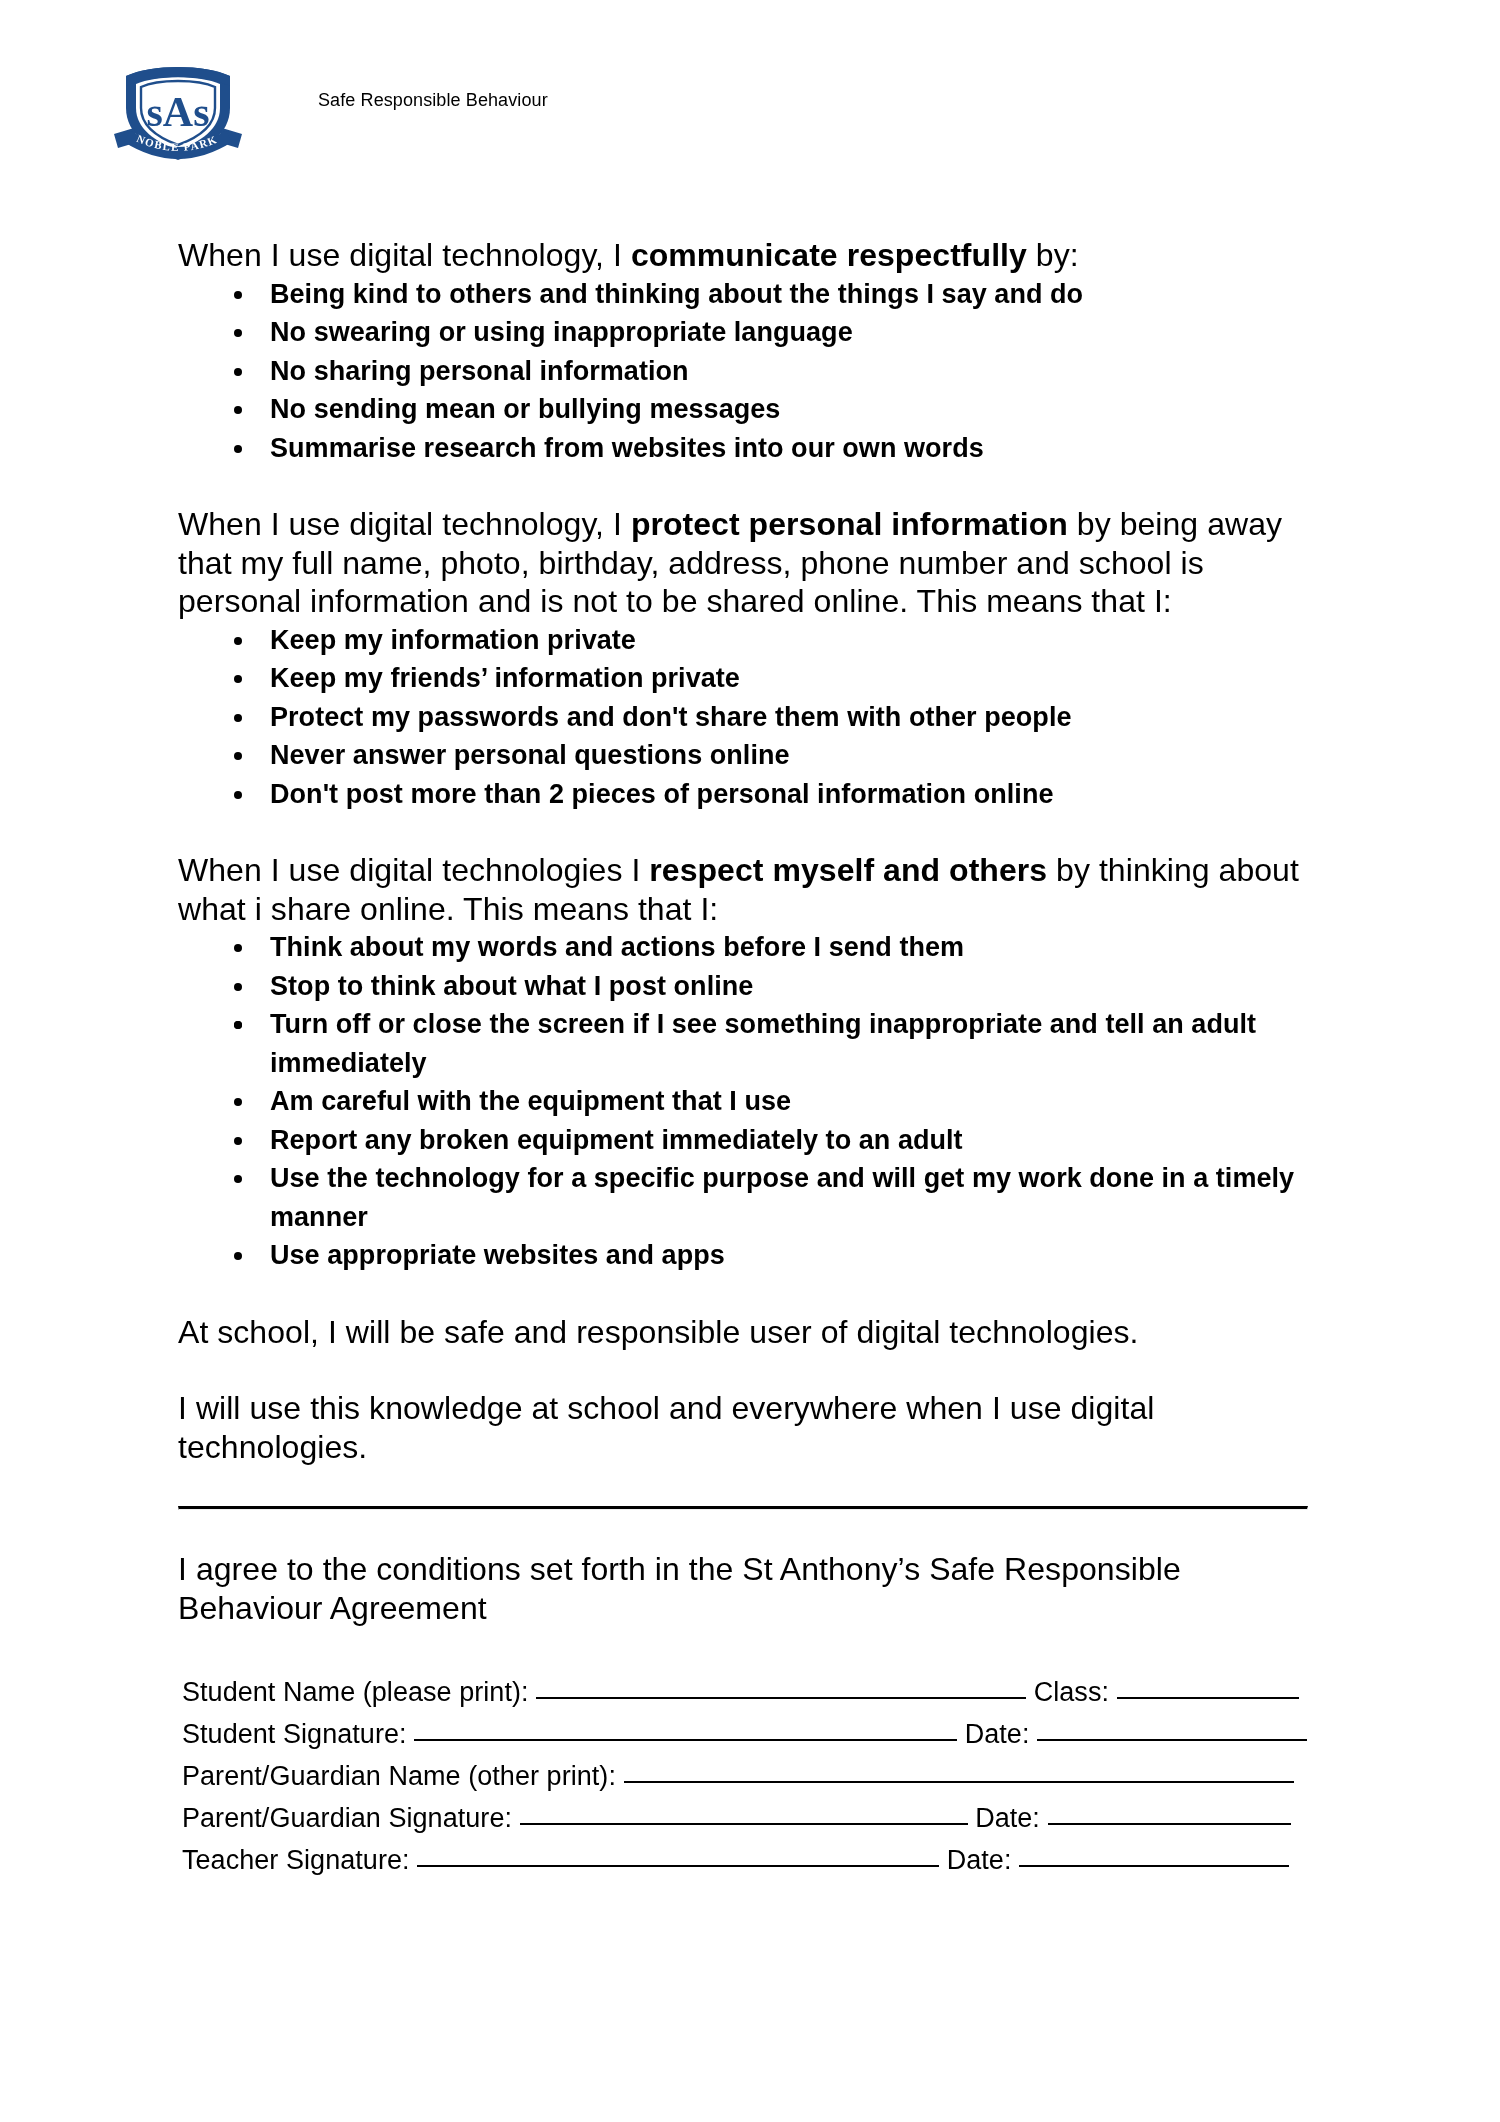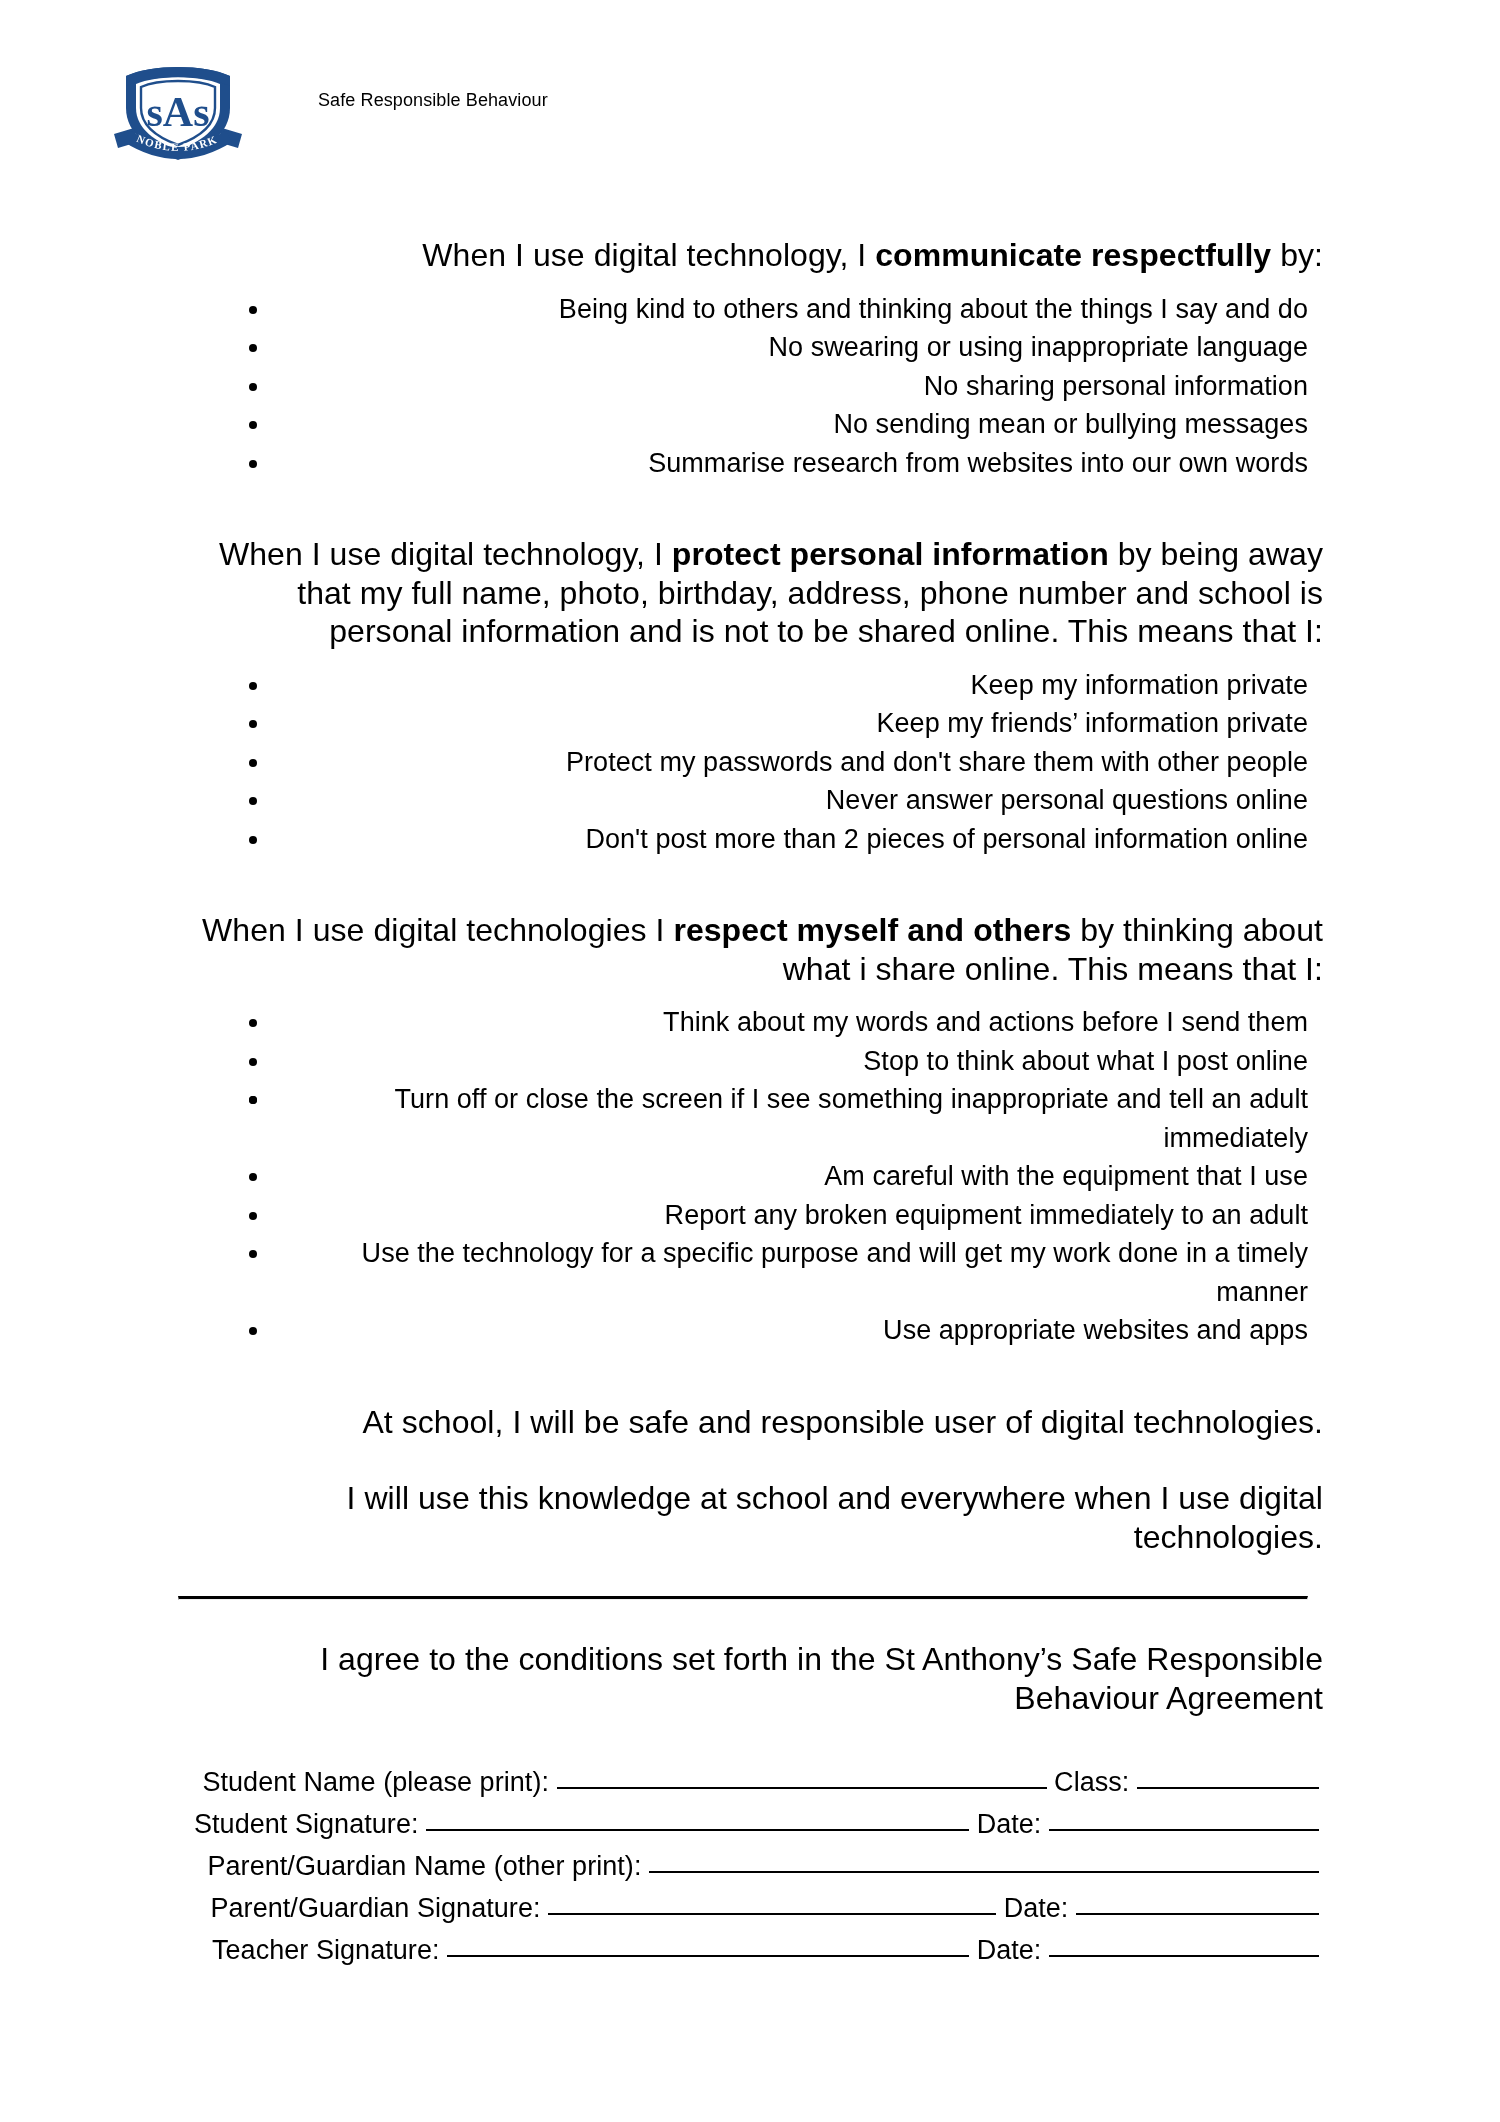--- a/index.html
+++ b/index.html
@@ -11,21 +11,20 @@
     font-family: "Liberation Sans", sans-serif;
     color: #000000;
   }
   .page {
     position: relative;
     width: 1500px;
     height: 2122px;
     background: #ffffff;
     box-sizing: border-box;
     overflow: hidden;
-    text-align: right;
   }
 
   
   .header {
     position: absolute;
     left: 0;
     top: 0;
     width: 1500px;
     height: 200px;
   }
@@ -58,22 +57,23 @@
     line-height: 38.5px;
     margin: 0;
     letter-spacing: 0.05px;
   }
   .para b { font-weight: bold; }
   .spacer-md { height: 38px; }
   .spacer-lg { height: 40px; }
 
   ul.bullets {
     list-style: none;
-    margin: 15px;
+    margin: 0;
     padding: 0;
+    font-weight: bold;
   }
   ul.bullets li {
     position: relative;
     font-size: 27px;
     line-height: 38.5px;
     padding-left: 92px;
     letter-spacing: 0.05px;
   }
   ul.bullets li .dot {
     position: absolute;

